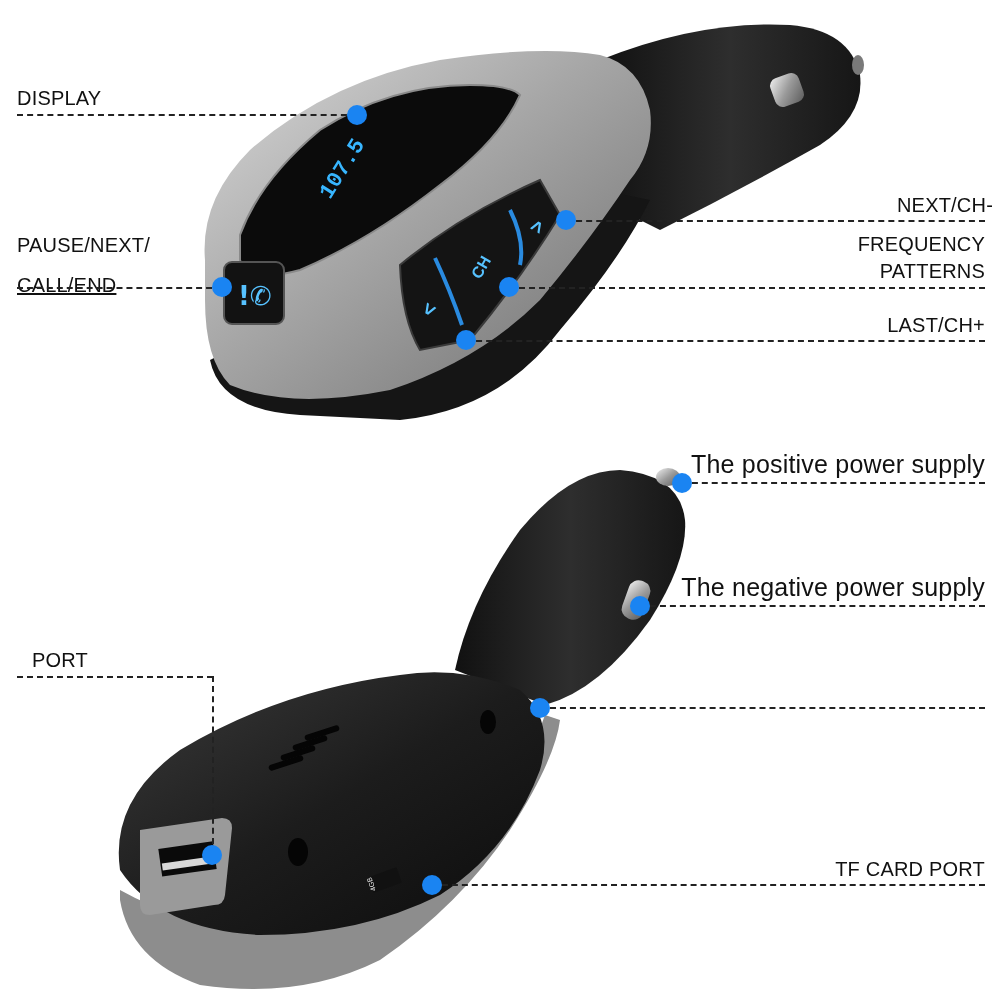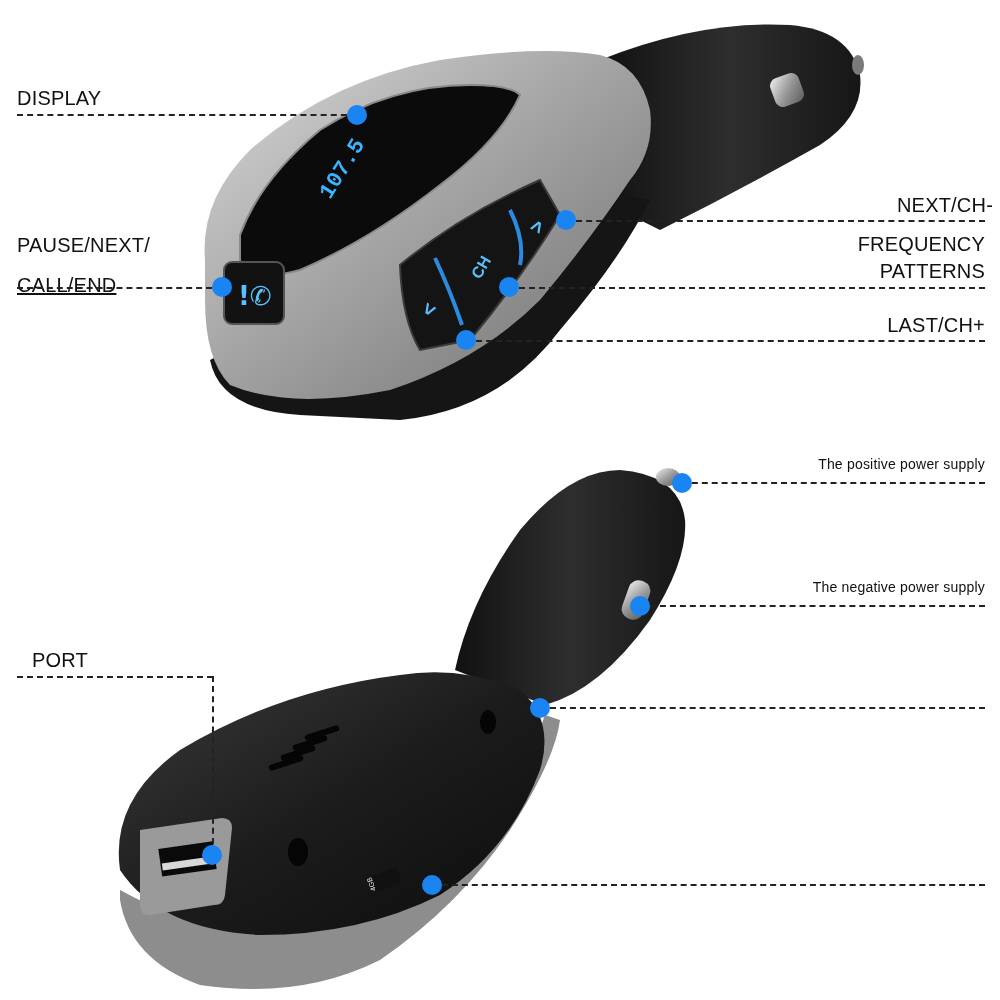--- a/index.html
+++ b/index.html
@@ -1,21 +1,21 @@
 <!DOCTYPE html>
 <html><head>
 <meta charset="utf-8">
 <style>
   html, body { margin:0; padding:0; background:#ffffff; }
   body { width:1000px; height:1000px; position:relative; overflow:hidden;
          font-family:"Liberation Sans", sans-serif; color:#111; }
   .stage { position:absolute; left:0; top:0; width:1000px; height:1000px; }
   .lbl { position:absolute; font-size:20px; line-height:27px; color:#111; white-space:nowrap; letter-spacing:0.2px; }
   .lbl.r { text-align:right; }
-  .lbl.small { font-size:14px; }
+  .lbl.small { font-size:25px; }
   .dash { position:absolute; height:0; border-top:2px dashed #222; }
   .vdash { position:absolute; width:0; border-left:2px dashed #222; }
   .dot { position:absolute; width:20px; height:20px; border-radius:50%; background:#1a84f2; margin:-10px 0 0 -10px; }
   svg.dev { position:absolute; left:0; top:0; }
 </style>
 </head>
 <body>
 
 <div class="stage">
 
@@ -135,16 +135,17 @@
   <div class="dot" style="left:640px; top:606px;"></div>
 
   <div class="lbl" style="left:32px; top:647px;">PORT</div>
   <div class="dash" style="left:17px; top:676px; width:196px;"></div>
   <div class="vdash" style="left:212px; top:676px; height:178px;"></div>
   <div class="dot" style="left:212px; top:855px;"></div>
 
   <div class="dash" style="left:540px; top:707px; width:445px;"></div>
   <div class="dot" style="left:540px; top:708px;"></div>
 
+  <div class="lbl r" style="right:15px; top:856px;">TF CARD PORT</div>
   <div class="dash" style="left:432px; top:884px; width:553px;"></div>
   <div class="dot" style="left:432px; top:885px;"></div>
 
 </div>
 
 </body></html>

